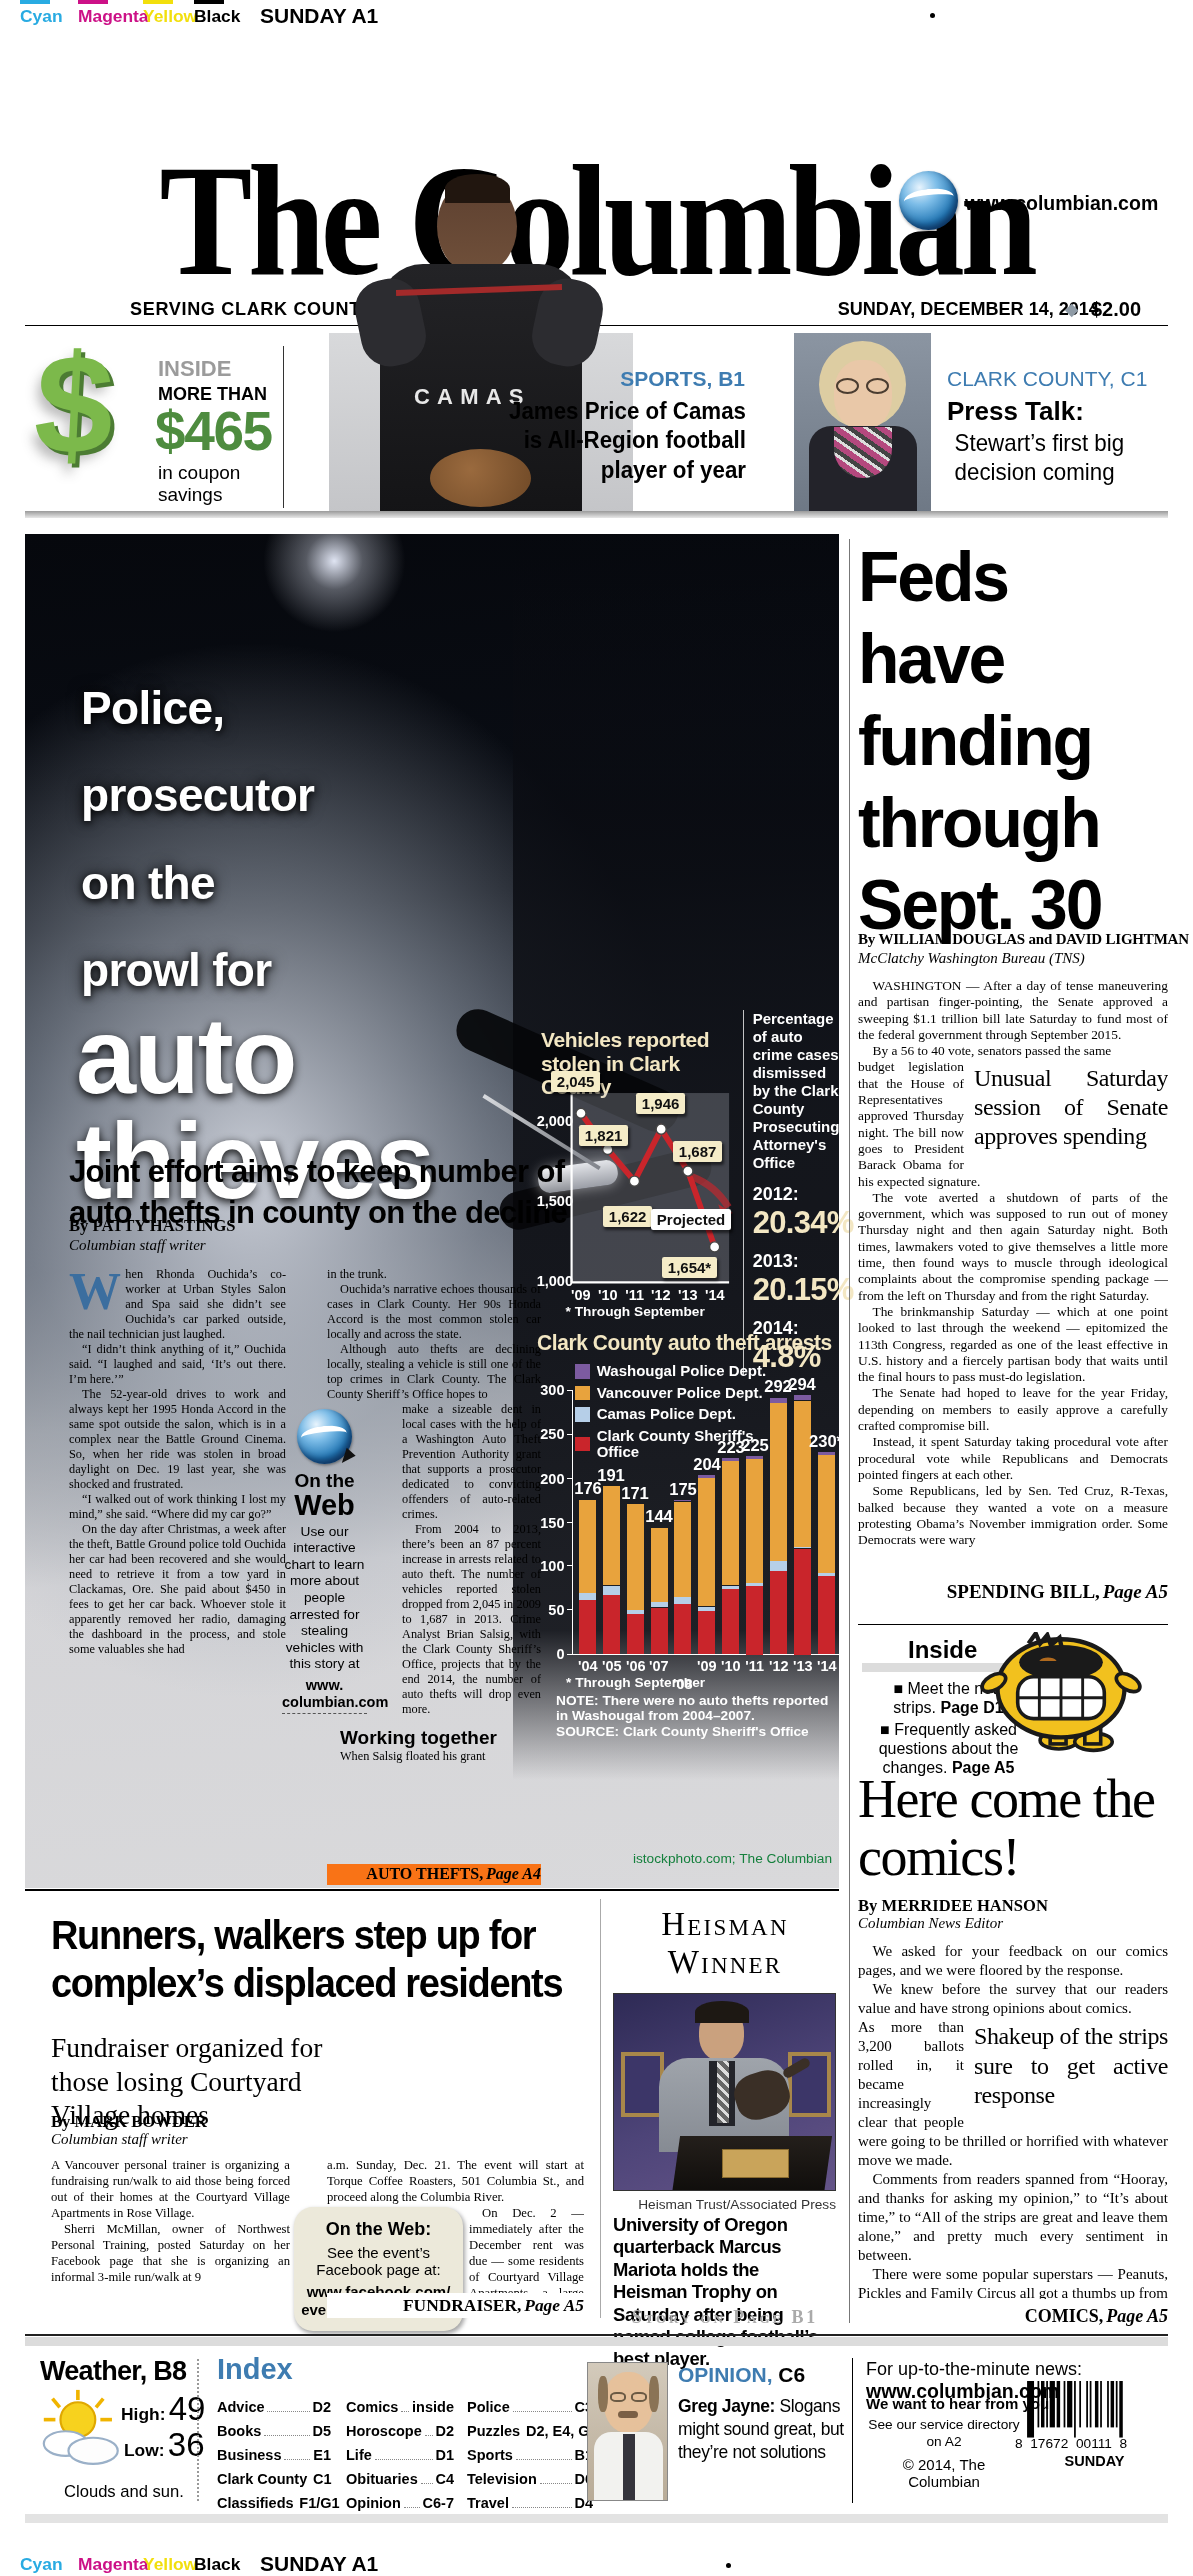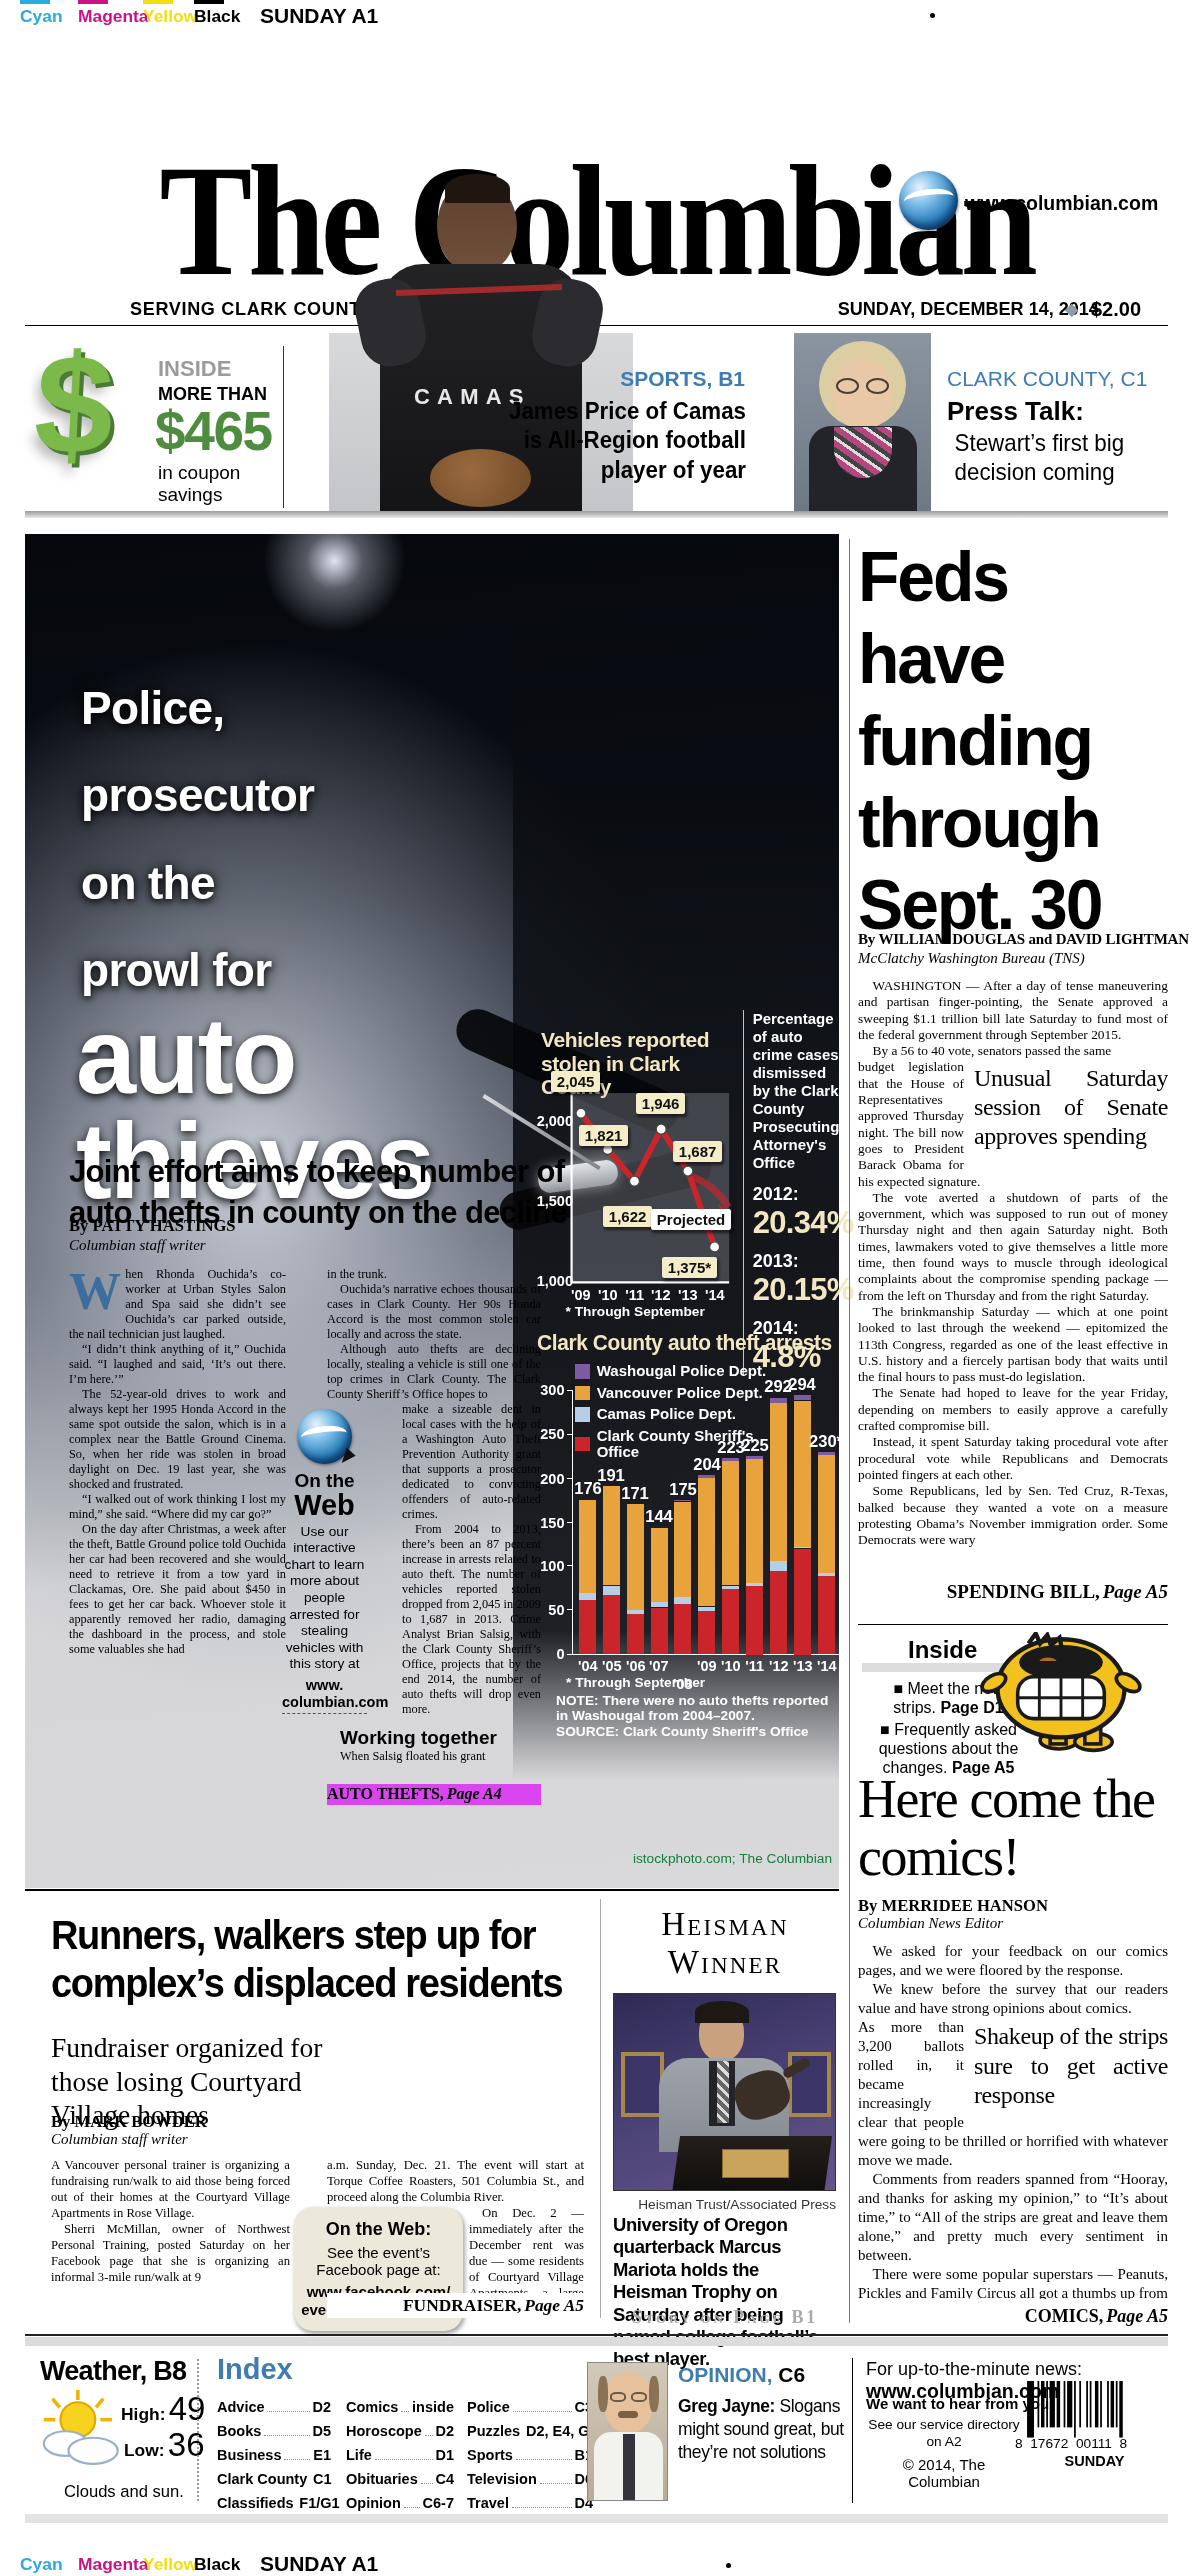--- a/index.html
+++ b/index.html
@@ -180,21 +180,21 @@
   <div class="abs bodytxt" style="left:327px;top:1267px;width:214px;height:528px;overflow:hidden">
     <p class="noind">in the trunk.</p>
     <p>Ouchida’s narrative echoes thousands of cases in Clark County. Her 90s Honda Accord is the most common stolen car locally and across the state.</p>
     <p>Although auto thefts are declining locally, stealing a vehicle is still one of the top crimes in Clark County. The Clark County Sheriff’s Office hopes to</p>
     <div style="float:left;width:75px;height:318px"></div>
     <p class="noind">make a sizeable dent in local cases with the help of a Washington Auto Theft Prevention Authority grant that supports a prosecutor dedicated to convicting offenders of auto-related crimes.</p>
     <p>From 2004 to 2013, there’s been an 87 percent increase in arrests related to auto theft. The number of vehicles reported stolen dropped from 2,045 in 2009 to 1,687 in 2013. Crime Analyst Brian Salsig, with the Clark County Sheriff’s Office, projects that by the end 2014, the number of auto thefts will drop even more.</p>
     <p class="subhead2">Working together</p>
     <p>When Salsig floated his grant</p>
   </div>
-  <div class="abs" style="left:327px;top:1784px;width:214px;text-align:left;background:#d946ef;padding:1.4px 0">
+  <div class="abs" style="left:327px;top:1864px;width:214px;text-align:right;background:#f97316;padding:1.4px 0">
     <span class="jump">AUTO THEFTS,</span> <span class="jump"><i>Page A4</i></span>
   </div>
 
   <div class="abs" style="left:282px;top:1409px;width:85px;text-align:center">
     <div class="globe" style="position:relative;width:55px;height:55px;margin:0 auto">
         <div class="swoosh"></div>
       <div style="position:absolute;right:-2.9px;bottom:-1.4px;width:0;height:0;border-left:11.6px solid #111;border-top:5px solid transparent;border-bottom:11.6px solid transparent;transform:rotate(18deg)"></div>
     </div>
     <div class="otw-t1" style="margin-top:5.8px">On the</div>
     <div class="otw-t2">Web</div>
@@ -223,21 +223,21 @@
         <circle cx="240" cy="303" r="7" fill="#fff" stroke="#444" stroke-width="2"></circle>
       </svg>
       <div class="ytick" style="left:-4.3px;top:85px">2,000</div>
       <div class="ytick" style="left:-4.3px;top:165px">1,500</div>
       <div class="ytick" style="left:-4.3px;top:245px">1,000</div>
       <div class="tag" style="left:10px;top:43px">2,045</div>
       <div class="tag" style="left:38px;top:97px">1,821</div>
       <div class="tag" style="left:62px;top:178px">1,622</div>
       <div class="tag" style="left:95px;top:65px">1,946</div>
       <div class="tag" style="left:132px;top:113px">1,687</div>
-      <div class="tag" style="left:121px;top:229px">1,375*</div>
+      <div class="tag" style="left:121px;top:229px">1,654*</div>
       <div class="tag white" style="left:110px;top:181px">Projected</div>
       <div class="xtick" style="left:26px;top:259px">'09</div>
       <div class="xtick" style="left:53px;top:259px">'10</div>
       <div class="xtick" style="left:80px;top:259px">'11</div>
       <div class="xtick" style="left:106px;top:259px">'12</div>
       <div class="xtick" style="left:133px;top:259px">'13</div>
       <div class="xtick" style="left:160px;top:259px">'14</div>
     </div>
 
   <div class="abs" style="left:743px;top:1010px;width:101px;border-left:1.4px solid rgba(255,255,255,.75);padding-left:8.7px">

